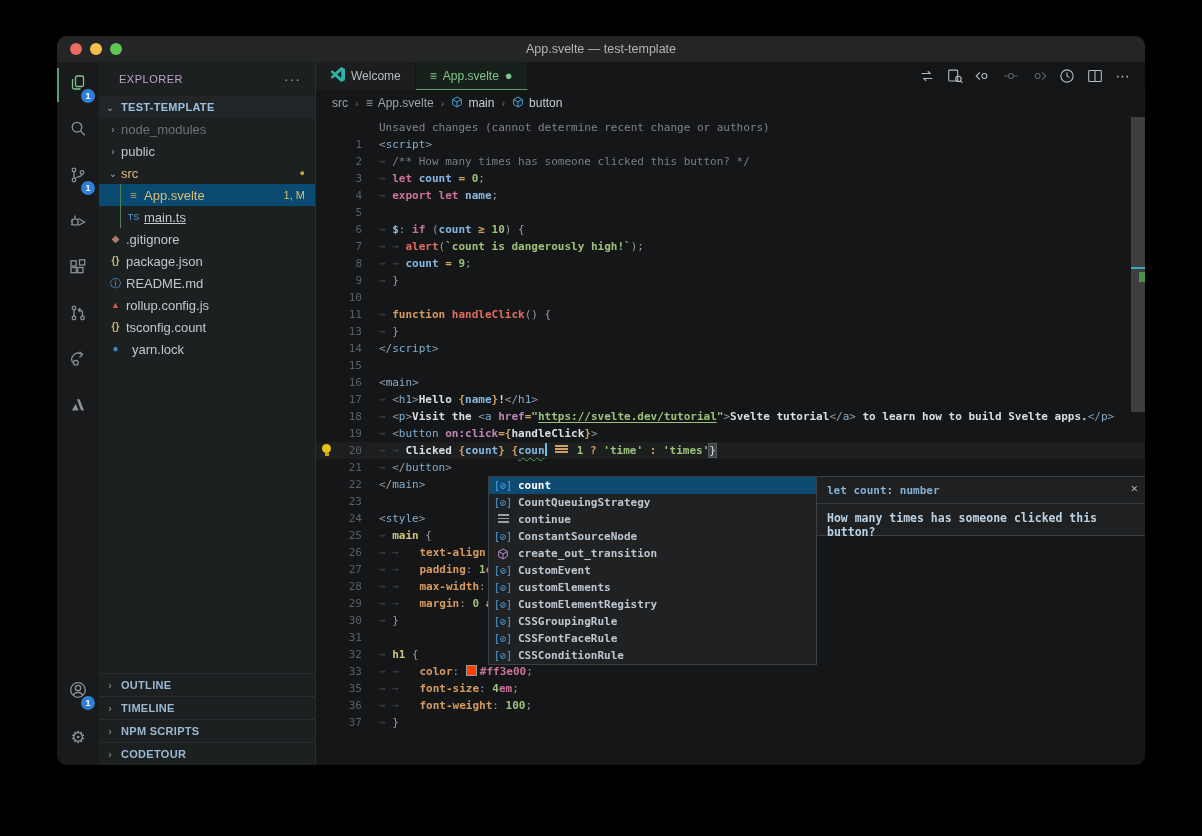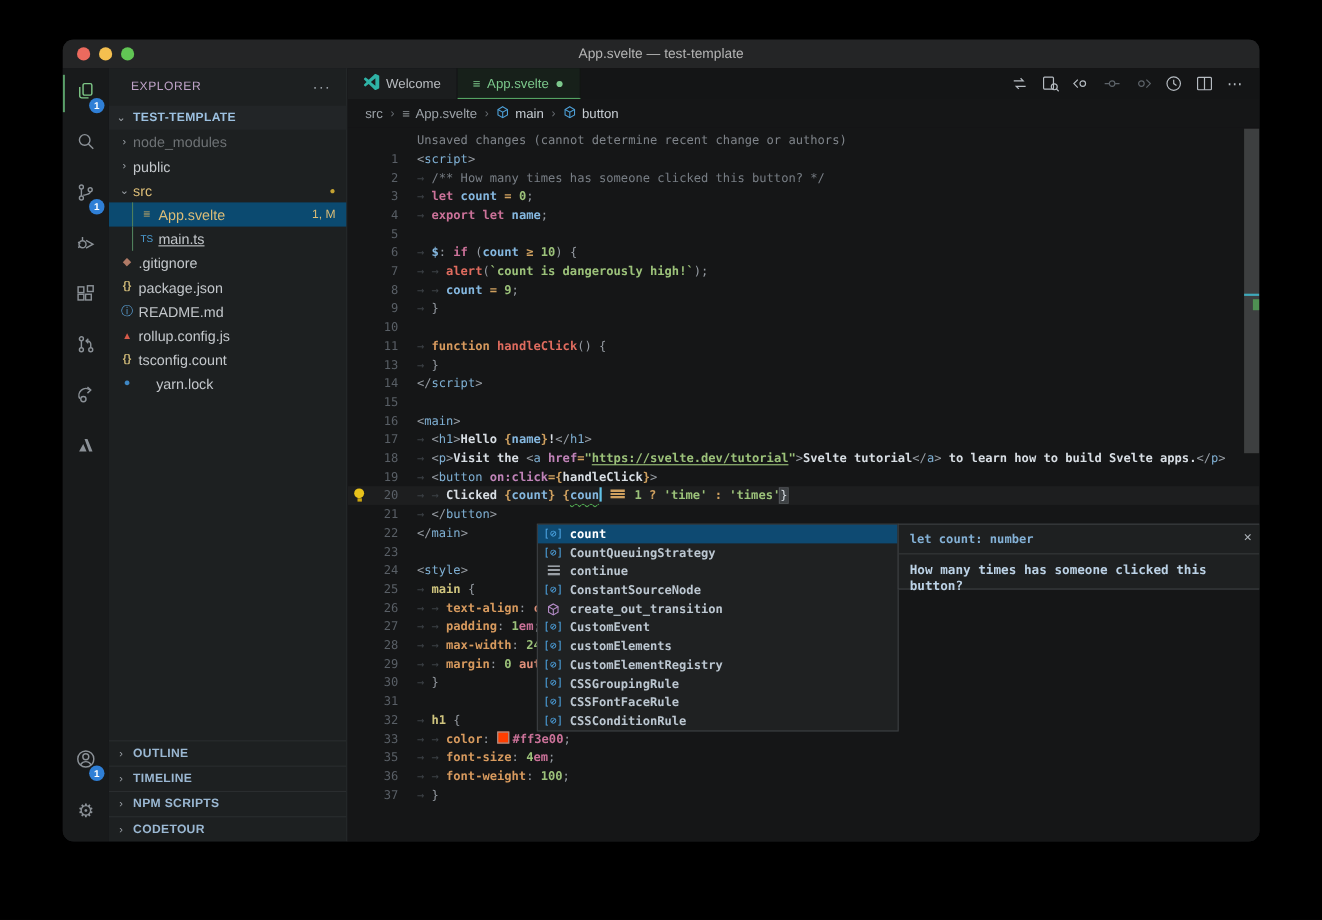--- a/index.html
+++ b/index.html
@@ -75,21 +75,21 @@
   .v{color:#85b8e0;}
   .o{color:#cfa05f;}
   .n{color:#9cc27a;}
   .s{color:#9cc27a;}
   .f{color:#e06c5f;}
   .fk{color:#d79a5e;}
   .c{color:#787e85;font-weight:normal;}
   .a{color:#c083b8;}
   .l{color:#9cc27a;text-decoration:underline;text-underline-offset:2px;}
   .sl{color:#cfc47e;}
-  .pr{color:#d79a5e;}
+  .pr{color:#d79a5e;margin-left:14px;}
   .vl{color:#e0907a;}
   .u{color:#cb7299;}
   .d{color:#85b8e0;}
   .hx{color:#cb7299;}
   .tb{display:inline-block;width:2ch;color:#3c4146;font-weight:normal;}
   .vq{color:#85b8e0;text-decoration:underline wavy #4ea14e;text-underline-offset:3px;text-decoration-thickness:1px;}
   .curbar{display:inline-block;width:2px;height:13px;background:#61c2e8;vertical-align:-2px;}
   .lg{display:inline-block;width:13px;height:8px;margin:0 2px;vertical-align:1px;
     background:linear-gradient(to bottom,#cfa05f 0 2px,transparent 2px 3px,#cfa05f 3px 5px,transparent 5px 6px,#cfa05f 6px 8px);}
   .bh{color:#d8dee4;background:#3f4346;outline:1px solid #55595c;font-weight:normal;}
@@ -265,21 +265,21 @@
               <span style="color:#c3c7cb;margin-left:2px;">rollup.config.js</span>
             </div>
             <div class="trow">
               <span style="width:8px;flex:none;"></span>
               <span class="ficon"><span style="color:#cbb676;font-size:10px;font-weight:bold;">{}</span></span>
               <span style="color:#c3c7cb;margin-left:2px;">tsconfig.count</span>
             </div>
             <div class="trow">
               <span style="width:8px;flex:none;"></span>
               <span class="ficon"><span style="color:#3f88c5;font-size:10px;">●</span></span>
-              <span style="color:#c3c7cb;margin-left:18px;">yarn.lock</span>
+              <span style="color:#c3c7cb;margin-left:8px;">yarn.lock</span>
             </div>
           </div>
         <div class="sb-bottom" id="sb-bottom">
             <div class="brow">
               <span class="chev">›</span>
               <span class="lbl">OUTLINE</span>
             </div>
             <div class="brow">
               <span class="chev">›</span>
               <span class="lbl">TIMELINE</span>

